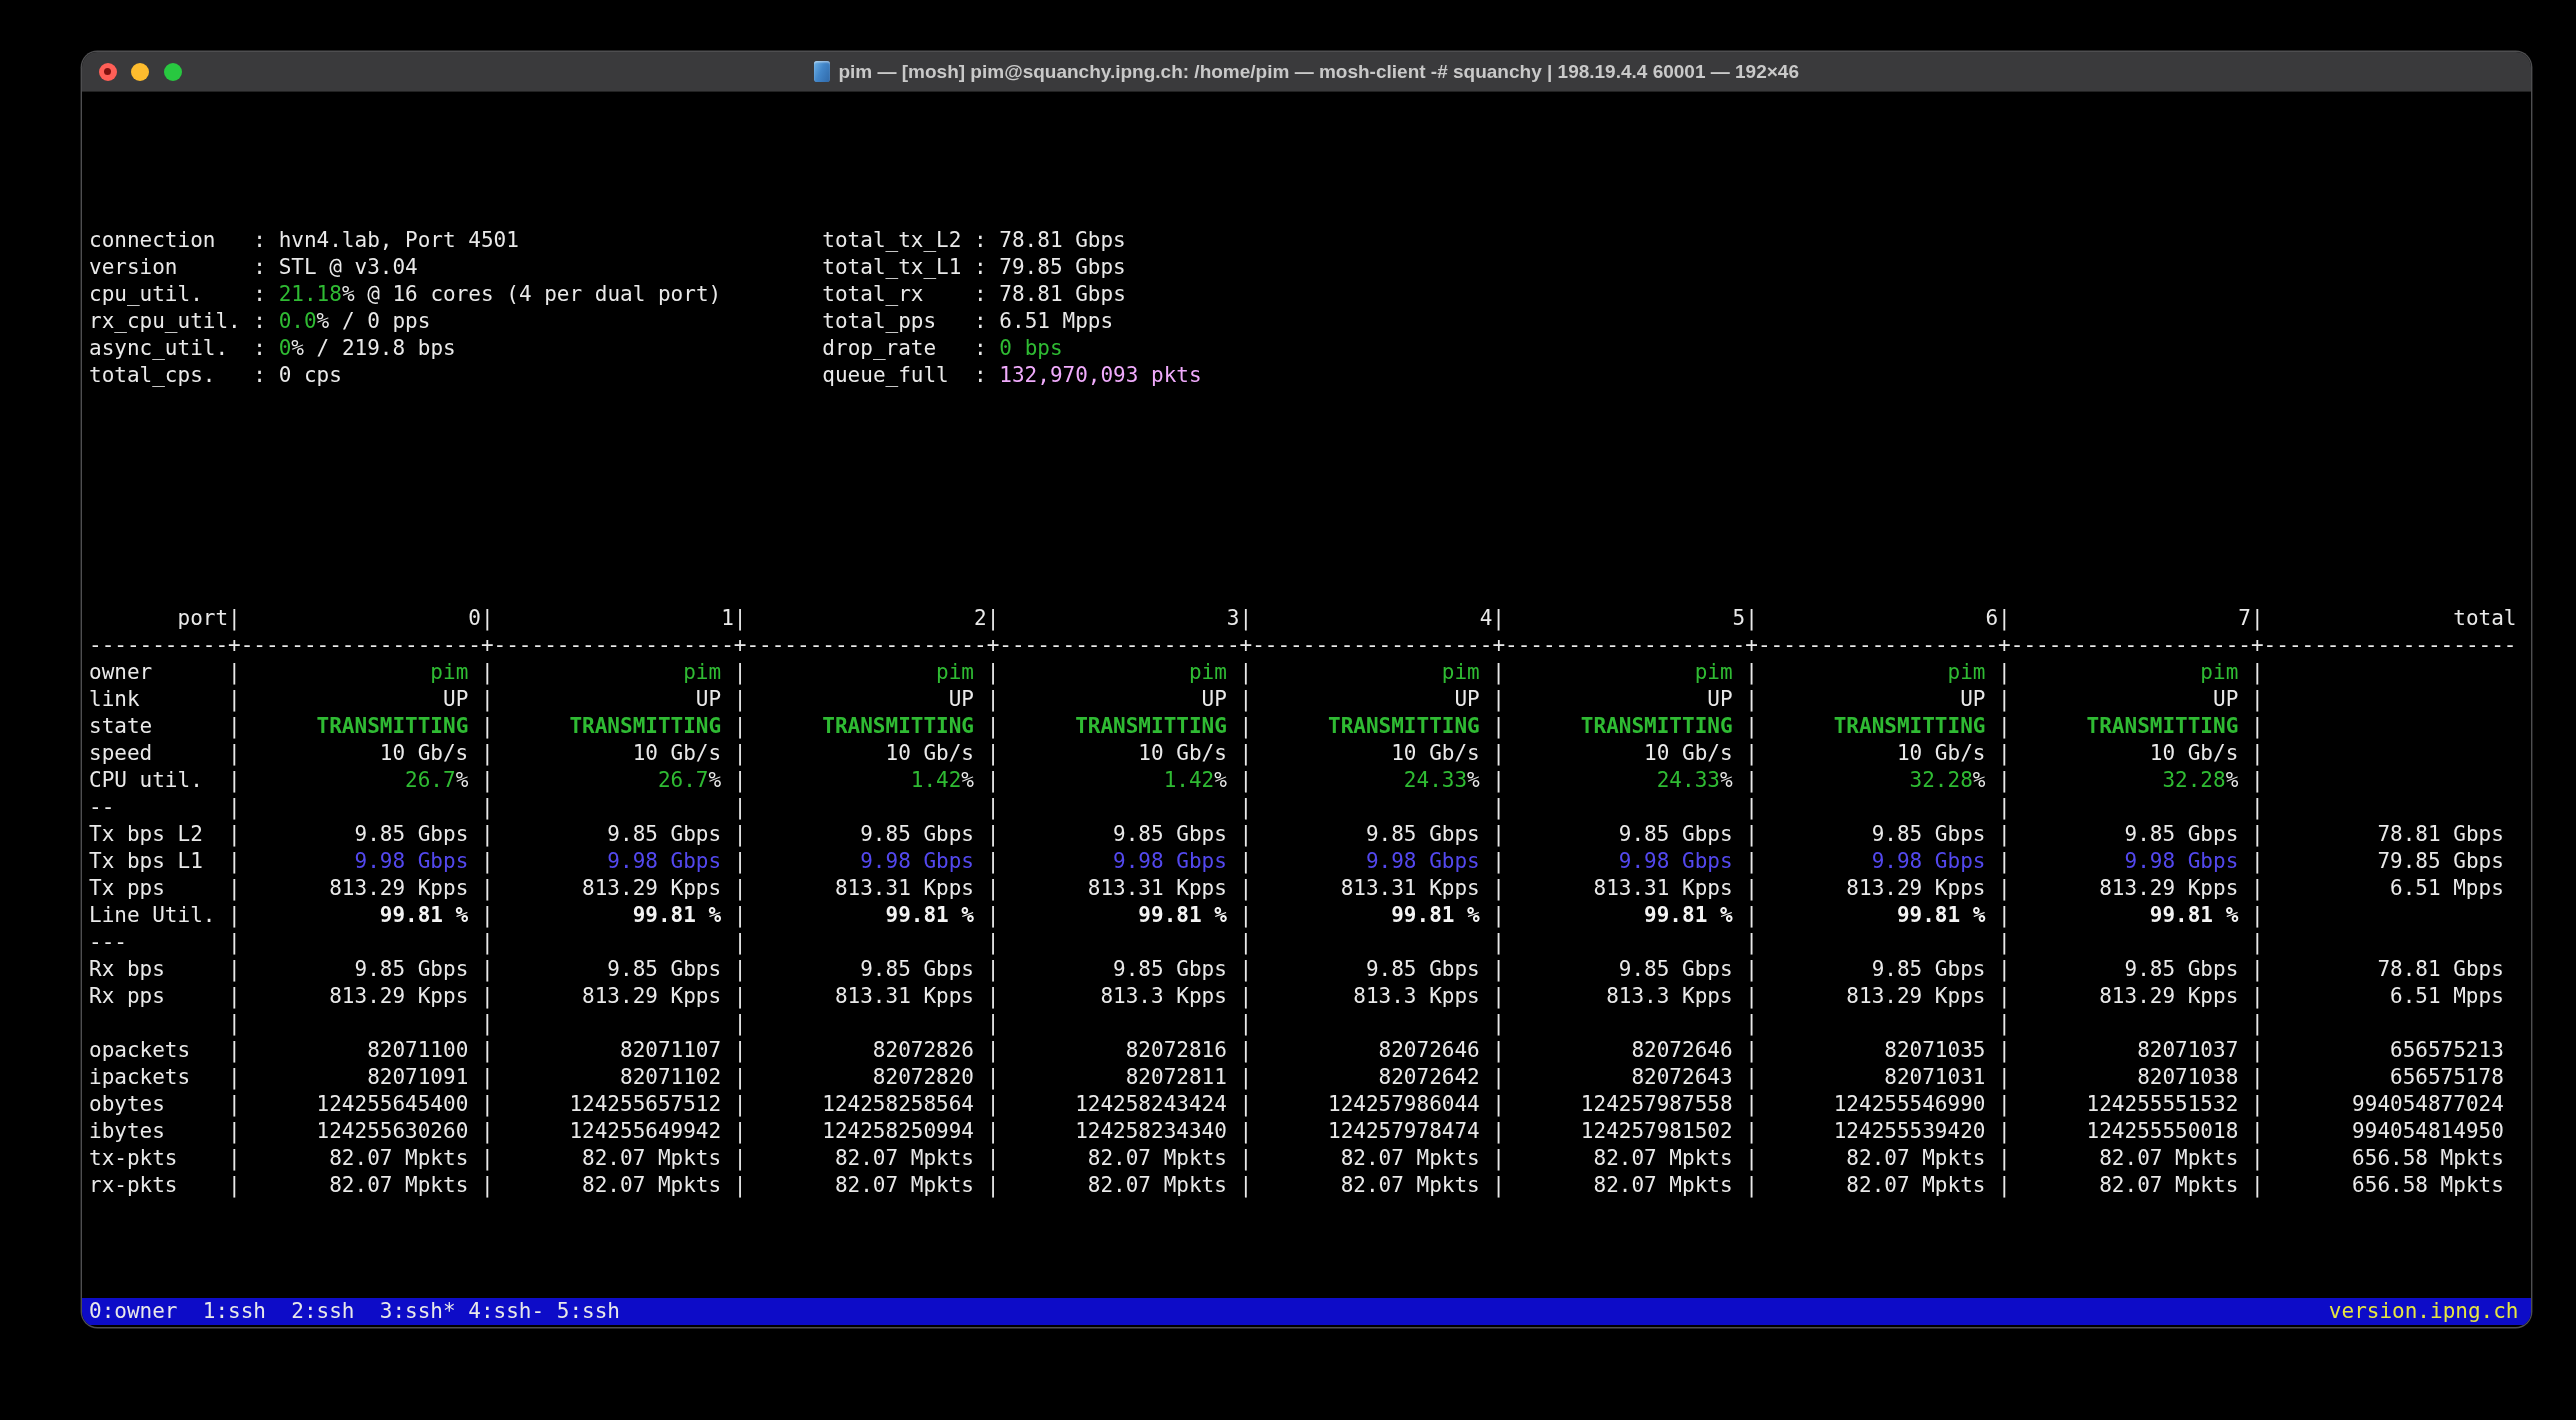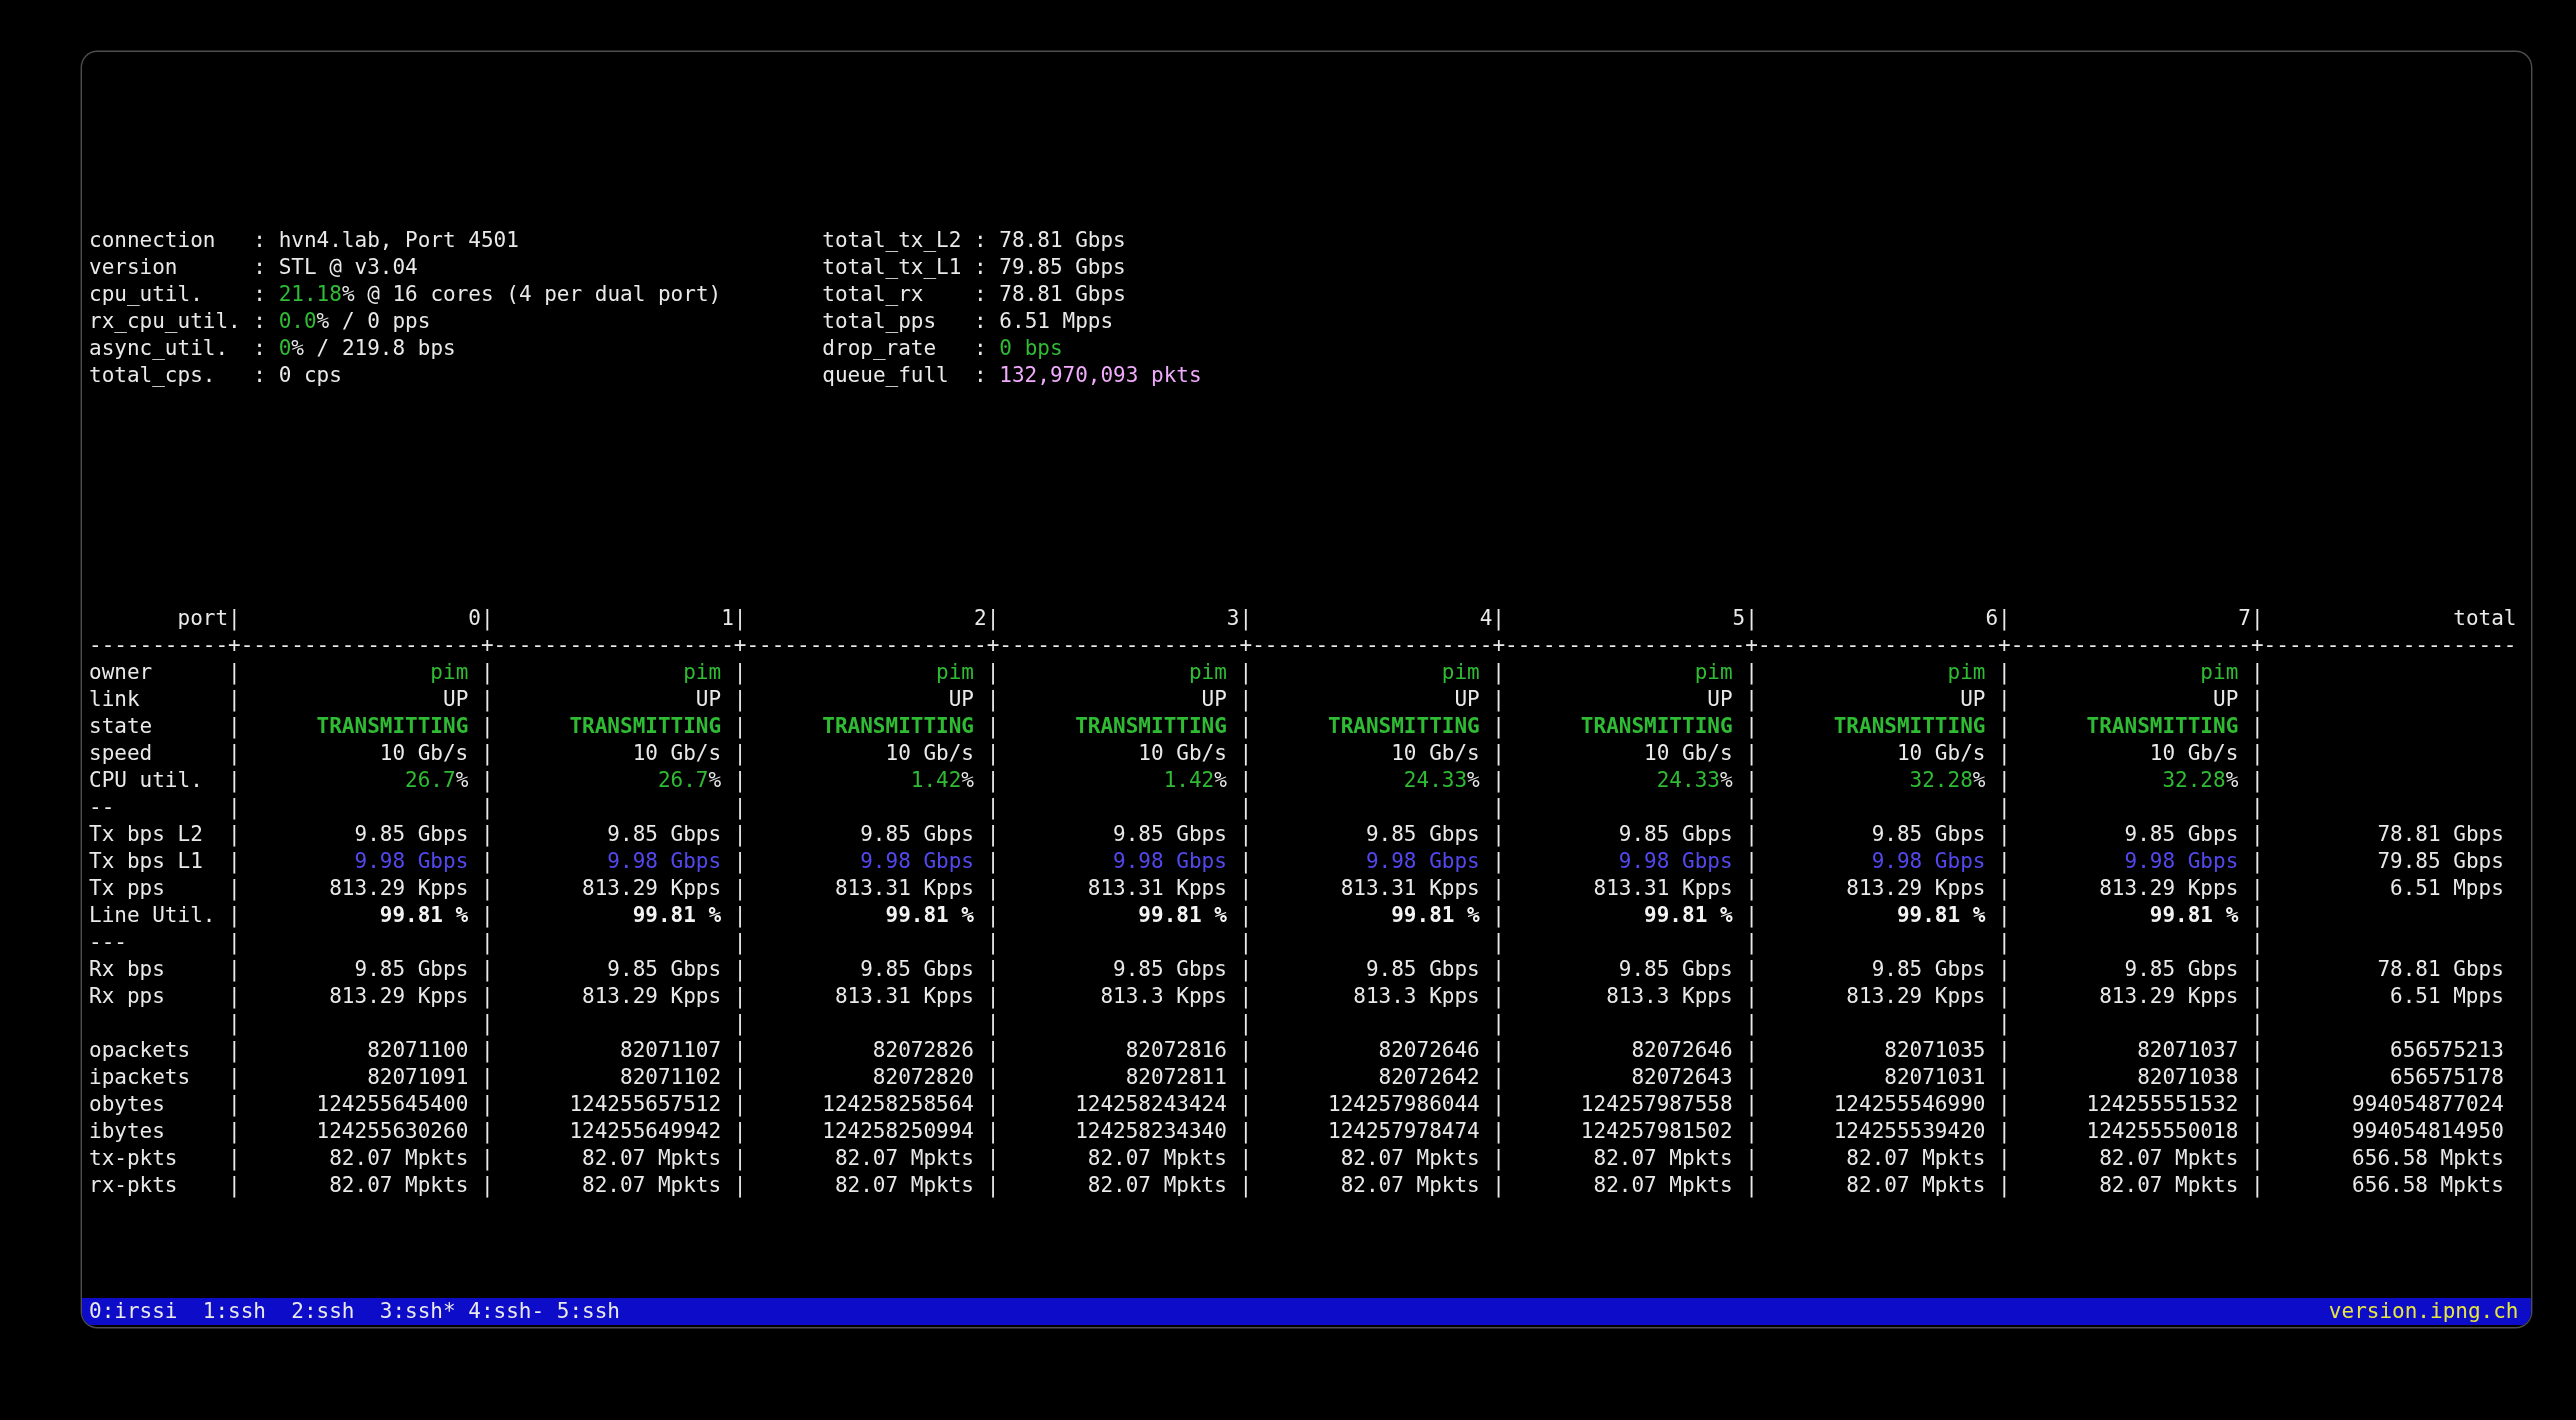--- a/index.html
+++ b/index.html
@@ -46,35 +46,46 @@
   
   #tmuxbar{position:absolute;left:0;right:0;top:1246px;height:27px;background:#0d0cc8;
     font:21px/27px "DejaVu Sans Mono",monospace;white-space:pre;
     display:flex;justify-content:space-between;padding:0 12.5px 0 7px;box-sizing:border-box;}
 </style>
 </head>
 <body>
 
 <div id="window">
 
+  <div id="titlebar">
+    <div class="lights">
+      <span class="lt lt-red"></span>
+      <span class="lt lt-yellow"></span>
+      <span class="lt lt-green"></span>
+    </div>
+    <div id="title">
+      <span class="doc-icon"></span>
+      <span>pim — [mosh] pim@squanchy.ipng.ch: /home/pim — mosh-client -# squanchy | 198.19.4.4 60001 — 192×46</span>
+    </div>
+  </div>
 
   <div id="term">
     <div class="line"></div>
     <div id="gs-lines"><div class="line"><span class="s-w">connection   : </span><span class="s-w">hvn4.lab, Port 4501</span><span class="s-w">                        </span><span class="s-w">total_tx_L2 : </span><span class="s-w">78.81 Gbps</span></div><div class="line"><span class="s-w">version      : </span><span class="s-w">STL @ v3.04</span><span class="s-w">                                </span><span class="s-w">total_tx_L1 : </span><span class="s-w">79.85 Gbps</span></div><div class="line"><span class="s-w">cpu_util.    : </span><span class="s-g">21.18</span><span class="s-w">% @ 16 cores (4 per dual port)</span><span class="s-w">        </span><span class="s-w">total_rx    : </span><span class="s-w">78.81 Gbps</span></div><div class="line"><span class="s-w">rx_cpu_util. : </span><span class="s-g">0.0</span><span class="s-w">% / 0 pps</span><span class="s-w">                               </span><span class="s-w">total_pps   : </span><span class="s-w">6.51 Mpps</span></div><div class="line"><span class="s-w">async_util.  : </span><span class="s-g">0</span><span class="s-w">% / 219.8 bps</span><span class="s-w">                             </span><span class="s-w">drop_rate   : </span><span class="s-g">0 bps</span></div><div class="line"><span class="s-w">total_cps.   : </span><span class="s-w">0 cps</span><span class="s-w">                                      </span><span class="s-w">queue_full  : </span><span class="s-r">132,970,093 pkts</span></div></div>
     <div class="line"></div>
     <div class="line"></div>
     <div id="ptable"><div class="line"><span class="s-w tl center">port</span><span class="s-w">|</span><span class="s-w tc center">0</span><span class="s-w">|</span><span class="s-w tc center">1</span><span class="s-w">|</span><span class="s-w tc center">2</span><span class="s-w">|</span><span class="s-w tc center">3</span><span class="s-w">|</span><span class="s-w tc center">4</span><span class="s-w">|</span><span class="s-w tc center">5</span><span class="s-w">|</span><span class="s-w tc center">6</span><span class="s-w">|</span><span class="s-w tc center">7</span><span class="s-w">|</span><span class="s-w tt center">total</span></div><div class="line"><span class="s-w">-----------+-------------------+-------------------+-------------------+-------------------+-------------------+-------------------+-------------------+-------------------+--------------------</span></div><div class="line"><span class="s-w tl">owner</span><span class="s-w">|</span><span class="tc"><span class="s-g">pim</span></span><span class="s-w">|</span><span class="tc"><span class="s-g">pim</span></span><span class="s-w">|</span><span class="tc"><span class="s-g">pim</span></span><span class="s-w">|</span><span class="tc"><span class="s-g">pim</span></span><span class="s-w">|</span><span class="tc"><span class="s-g">pim</span></span><span class="s-w">|</span><span class="tc"><span class="s-g">pim</span></span><span class="s-w">|</span><span class="tc"><span class="s-g">pim</span></span><span class="s-w">|</span><span class="tc"><span class="s-g">pim</span></span><span class="s-w">|</span><span class="tt"></span></div><div class="line"><span class="s-w tl">link</span><span class="s-w">|</span><span class="tc"><span class="s-w">UP</span></span><span class="s-w">|</span><span class="tc"><span class="s-w">UP</span></span><span class="s-w">|</span><span class="tc"><span class="s-w">UP</span></span><span class="s-w">|</span><span class="tc"><span class="s-w">UP</span></span><span class="s-w">|</span><span class="tc"><span class="s-w">UP</span></span><span class="s-w">|</span><span class="tc"><span class="s-w">UP</span></span><span class="s-w">|</span><span class="tc"><span class="s-w">UP</span></span><span class="s-w">|</span><span class="tc"><span class="s-w">UP</span></span><span class="s-w">|</span><span class="tt"></span></div><div class="line"><span class="s-w tl">state</span><span class="s-w">|</span><span class="tc"><span class="s-G">TRANSMITTING</span></span><span class="s-w">|</span><span class="tc"><span class="s-G">TRANSMITTING</span></span><span class="s-w">|</span><span class="tc"><span class="s-G">TRANSMITTING</span></span><span class="s-w">|</span><span class="tc"><span class="s-G">TRANSMITTING</span></span><span class="s-w">|</span><span class="tc"><span class="s-G">TRANSMITTING</span></span><span class="s-w">|</span><span class="tc"><span class="s-G">TRANSMITTING</span></span><span class="s-w">|</span><span class="tc"><span class="s-G">TRANSMITTING</span></span><span class="s-w">|</span><span class="tc"><span class="s-G">TRANSMITTING</span></span><span class="s-w">|</span><span class="tt"></span></div><div class="line"><span class="s-w tl">speed</span><span class="s-w">|</span><span class="tc"><span class="s-w">10 Gb/s</span></span><span class="s-w">|</span><span class="tc"><span class="s-w">10 Gb/s</span></span><span class="s-w">|</span><span class="tc"><span class="s-w">10 Gb/s</span></span><span class="s-w">|</span><span class="tc"><span class="s-w">10 Gb/s</span></span><span class="s-w">|</span><span class="tc"><span class="s-w">10 Gb/s</span></span><span class="s-w">|</span><span class="tc"><span class="s-w">10 Gb/s</span></span><span class="s-w">|</span><span class="tc"><span class="s-w">10 Gb/s</span></span><span class="s-w">|</span><span class="tc"><span class="s-w">10 Gb/s</span></span><span class="s-w">|</span><span class="tt"></span></div><div class="line"><span class="s-w tl">CPU util.</span><span class="s-w">|</span><span class="tc"><span class="s-g">26.7</span><span class="s-w">%</span></span><span class="s-w">|</span><span class="tc"><span class="s-g">26.7</span><span class="s-w">%</span></span><span class="s-w">|</span><span class="tc"><span class="s-g">1.42</span><span class="s-w">%</span></span><span class="s-w">|</span><span class="tc"><span class="s-g">1.42</span><span class="s-w">%</span></span><span class="s-w">|</span><span class="tc"><span class="s-g">24.33</span><span class="s-w">%</span></span><span class="s-w">|</span><span class="tc"><span class="s-g">24.33</span><span class="s-w">%</span></span><span class="s-w">|</span><span class="tc"><span class="s-g">32.28</span><span class="s-w">%</span></span><span class="s-w">|</span><span class="tc"><span class="s-g">32.28</span><span class="s-w">%</span></span><span class="s-w">|</span><span class="tt"></span></div><div class="line"><span class="s-w tl">--</span><span class="s-w">|</span><span class="tc"></span><span class="s-w">|</span><span class="tc"></span><span class="s-w">|</span><span class="tc"></span><span class="s-w">|</span><span class="tc"></span><span class="s-w">|</span><span class="tc"></span><span class="s-w">|</span><span class="tc"></span><span class="s-w">|</span><span class="tc"></span><span class="s-w">|</span><span class="tc"></span><span class="s-w">|</span><span class="tt"></span></div><div class="line"><span class="s-w tl">Tx bps L2</span><span class="s-w">|</span><span class="tc"><span class="s-w">9.85 Gbps</span></span><span class="s-w">|</span><span class="tc"><span class="s-w">9.85 Gbps</span></span><span class="s-w">|</span><span class="tc"><span class="s-w">9.85 Gbps</span></span><span class="s-w">|</span><span class="tc"><span class="s-w">9.85 Gbps</span></span><span class="s-w">|</span><span class="tc"><span class="s-w">9.85 Gbps</span></span><span class="s-w">|</span><span class="tc"><span class="s-w">9.85 Gbps</span></span><span class="s-w">|</span><span class="tc"><span class="s-w">9.85 Gbps</span></span><span class="s-w">|</span><span class="tc"><span class="s-w">9.85 Gbps</span></span><span class="s-w">|</span><span class="tt"><span class="s-w">78.81 Gbps</span></span></div><div class="line"><span class="s-w tl">Tx bps L1</span><span class="s-w">|</span><span class="tc"><span class="s-B">9.98 Gbps</span></span><span class="s-w">|</span><span class="tc"><span class="s-B">9.98 Gbps</span></span><span class="s-w">|</span><span class="tc"><span class="s-B">9.98 Gbps</span></span><span class="s-w">|</span><span class="tc"><span class="s-B">9.98 Gbps</span></span><span class="s-w">|</span><span class="tc"><span class="s-B">9.98 Gbps</span></span><span class="s-w">|</span><span class="tc"><span class="s-B">9.98 Gbps</span></span><span class="s-w">|</span><span class="tc"><span class="s-B">9.98 Gbps</span></span><span class="s-w">|</span><span class="tc"><span class="s-B">9.98 Gbps</span></span><span class="s-w">|</span><span class="tt"><span class="s-w">79.85 Gbps</span></span></div><div class="line"><span class="s-w tl">Tx pps</span><span class="s-w">|</span><span class="tc"><span class="s-w">813.29 Kpps</span></span><span class="s-w">|</span><span class="tc"><span class="s-w">813.29 Kpps</span></span><span class="s-w">|</span><span class="tc"><span class="s-w">813.31 Kpps</span></span><span class="s-w">|</span><span class="tc"><span class="s-w">813.31 Kpps</span></span><span class="s-w">|</span><span class="tc"><span class="s-w">813.31 Kpps</span></span><span class="s-w">|</span><span class="tc"><span class="s-w">813.31 Kpps</span></span><span class="s-w">|</span><span class="tc"><span class="s-w">813.29 Kpps</span></span><span class="s-w">|</span><span class="tc"><span class="s-w">813.29 Kpps</span></span><span class="s-w">|</span><span class="tt"><span class="s-w">6.51 Mpps</span></span></div><div class="line"><span class="s-w tl">Line Util.</span><span class="s-w">|</span><span class="tc"><span class="s-b">99.81 %</span></span><span class="s-w">|</span><span class="tc"><span class="s-b">99.81 %</span></span><span class="s-w">|</span><span class="tc"><span class="s-b">99.81 %</span></span><span class="s-w">|</span><span class="tc"><span class="s-b">99.81 %</span></span><span class="s-w">|</span><span class="tc"><span class="s-b">99.81 %</span></span><span class="s-w">|</span><span class="tc"><span class="s-b">99.81 %</span></span><span class="s-w">|</span><span class="tc"><span class="s-b">99.81 %</span></span><span class="s-w">|</span><span class="tc"><span class="s-b">99.81 %</span></span><span class="s-w">|</span><span class="tt"></span></div><div class="line"><span class="s-w tl">---</span><span class="s-w">|</span><span class="tc"></span><span class="s-w">|</span><span class="tc"></span><span class="s-w">|</span><span class="tc"></span><span class="s-w">|</span><span class="tc"></span><span class="s-w">|</span><span class="tc"></span><span class="s-w">|</span><span class="tc"></span><span class="s-w">|</span><span class="tc"></span><span class="s-w">|</span><span class="tc"></span><span class="s-w">|</span><span class="tt"></span></div><div class="line"><span class="s-w tl">Rx bps</span><span class="s-w">|</span><span class="tc"><span class="s-w">9.85 Gbps</span></span><span class="s-w">|</span><span class="tc"><span class="s-w">9.85 Gbps</span></span><span class="s-w">|</span><span class="tc"><span class="s-w">9.85 Gbps</span></span><span class="s-w">|</span><span class="tc"><span class="s-w">9.85 Gbps</span></span><span class="s-w">|</span><span class="tc"><span class="s-w">9.85 Gbps</span></span><span class="s-w">|</span><span class="tc"><span class="s-w">9.85 Gbps</span></span><span class="s-w">|</span><span class="tc"><span class="s-w">9.85 Gbps</span></span><span class="s-w">|</span><span class="tc"><span class="s-w">9.85 Gbps</span></span><span class="s-w">|</span><span class="tt"><span class="s-w">78.81 Gbps</span></span></div><div class="line"><span class="s-w tl">Rx pps</span><span class="s-w">|</span><span class="tc"><span class="s-w">813.29 Kpps</span></span><span class="s-w">|</span><span class="tc"><span class="s-w">813.29 Kpps</span></span><span class="s-w">|</span><span class="tc"><span class="s-w">813.31 Kpps</span></span><span class="s-w">|</span><span class="tc"><span class="s-w">813.3 Kpps</span></span><span class="s-w">|</span><span class="tc"><span class="s-w">813.3 Kpps</span></span><span class="s-w">|</span><span class="tc"><span class="s-w">813.3 Kpps</span></span><span class="s-w">|</span><span class="tc"><span class="s-w">813.29 Kpps</span></span><span class="s-w">|</span><span class="tc"><span class="s-w">813.29 Kpps</span></span><span class="s-w">|</span><span class="tt"><span class="s-w">6.51 Mpps</span></span></div><div class="line"><span class="s-w tl"></span><span class="s-w">|</span><span class="tc"></span><span class="s-w">|</span><span class="tc"></span><span class="s-w">|</span><span class="tc"></span><span class="s-w">|</span><span class="tc"></span><span class="s-w">|</span><span class="tc"></span><span class="s-w">|</span><span class="tc"></span><span class="s-w">|</span><span class="tc"></span><span class="s-w">|</span><span class="tc"></span><span class="s-w">|</span><span class="tt"></span></div><div class="line"><span class="s-w tl">opackets</span><span class="s-w">|</span><span class="tc"><span class="s-w">82071100</span></span><span class="s-w">|</span><span class="tc"><span class="s-w">82071107</span></span><span class="s-w">|</span><span class="tc"><span class="s-w">82072826</span></span><span class="s-w">|</span><span class="tc"><span class="s-w">82072816</span></span><span class="s-w">|</span><span class="tc"><span class="s-w">82072646</span></span><span class="s-w">|</span><span class="tc"><span class="s-w">82072646</span></span><span class="s-w">|</span><span class="tc"><span class="s-w">82071035</span></span><span class="s-w">|</span><span class="tc"><span class="s-w">82071037</span></span><span class="s-w">|</span><span class="tt"><span class="s-w">656575213</span></span></div><div class="line"><span class="s-w tl">ipackets</span><span class="s-w">|</span><span class="tc"><span class="s-w">82071091</span></span><span class="s-w">|</span><span class="tc"><span class="s-w">82071102</span></span><span class="s-w">|</span><span class="tc"><span class="s-w">82072820</span></span><span class="s-w">|</span><span class="tc"><span class="s-w">82072811</span></span><span class="s-w">|</span><span class="tc"><span class="s-w">82072642</span></span><span class="s-w">|</span><span class="tc"><span class="s-w">82072643</span></span><span class="s-w">|</span><span class="tc"><span class="s-w">82071031</span></span><span class="s-w">|</span><span class="tc"><span class="s-w">82071038</span></span><span class="s-w">|</span><span class="tt"><span class="s-w">656575178</span></span></div><div class="line"><span class="s-w tl">obytes</span><span class="s-w">|</span><span class="tc"><span class="s-w">124255645400</span></span><span class="s-w">|</span><span class="tc"><span class="s-w">124255657512</span></span><span class="s-w">|</span><span class="tc"><span class="s-w">124258258564</span></span><span class="s-w">|</span><span class="tc"><span class="s-w">124258243424</span></span><span class="s-w">|</span><span class="tc"><span class="s-w">124257986044</span></span><span class="s-w">|</span><span class="tc"><span class="s-w">124257987558</span></span><span class="s-w">|</span><span class="tc"><span class="s-w">124255546990</span></span><span class="s-w">|</span><span class="tc"><span class="s-w">124255551532</span></span><span class="s-w">|</span><span class="tt"><span class="s-w">994054877024</span></span></div><div class="line"><span class="s-w tl">ibytes</span><span class="s-w">|</span><span class="tc"><span class="s-w">124255630260</span></span><span class="s-w">|</span><span class="tc"><span class="s-w">124255649942</span></span><span class="s-w">|</span><span class="tc"><span class="s-w">124258250994</span></span><span class="s-w">|</span><span class="tc"><span class="s-w">124258234340</span></span><span class="s-w">|</span><span class="tc"><span class="s-w">124257978474</span></span><span class="s-w">|</span><span class="tc"><span class="s-w">124257981502</span></span><span class="s-w">|</span><span class="tc"><span class="s-w">124255539420</span></span><span class="s-w">|</span><span class="tc"><span class="s-w">124255550018</span></span><span class="s-w">|</span><span class="tt"><span class="s-w">994054814950</span></span></div><div class="line"><span class="s-w tl">tx-pkts</span><span class="s-w">|</span><span class="tc"><span class="s-w">82.07 Mpkts</span></span><span class="s-w">|</span><span class="tc"><span class="s-w">82.07 Mpkts</span></span><span class="s-w">|</span><span class="tc"><span class="s-w">82.07 Mpkts</span></span><span class="s-w">|</span><span class="tc"><span class="s-w">82.07 Mpkts</span></span><span class="s-w">|</span><span class="tc"><span class="s-w">82.07 Mpkts</span></span><span class="s-w">|</span><span class="tc"><span class="s-w">82.07 Mpkts</span></span><span class="s-w">|</span><span class="tc"><span class="s-w">82.07 Mpkts</span></span><span class="s-w">|</span><span class="tc"><span class="s-w">82.07 Mpkts</span></span><span class="s-w">|</span><span class="tt"><span class="s-w">656.58 Mpkts</span></span></div><div class="line"><span class="s-w tl">rx-pkts</span><span class="s-w">|</span><span class="tc"><span class="s-w">82.07 Mpkts</span></span><span class="s-w">|</span><span class="tc"><span class="s-w">82.07 Mpkts</span></span><span class="s-w">|</span><span class="tc"><span class="s-w">82.07 Mpkts</span></span><span class="s-w">|</span><span class="tc"><span class="s-w">82.07 Mpkts</span></span><span class="s-w">|</span><span class="tc"><span class="s-w">82.07 Mpkts</span></span><span class="s-w">|</span><span class="tc"><span class="s-w">82.07 Mpkts</span></span><span class="s-w">|</span><span class="tc"><span class="s-w">82.07 Mpkts</span></span><span class="s-w">|</span><span class="tc"><span class="s-w">82.07 Mpkts</span></span><span class="s-w">|</span><span class="tt"><span class="s-w">656.58 Mpkts</span></span></div></div>
     
     
     
     
     
     
     
   </div>
 
   <div id="tmuxbar">
-    <span class="s-w">0:irssi  1:ssh  2:ssh  3:ssh* 4:ssh- 5:ssh</span>
+    <span class="s-w">0:owner  1:ssh  2:ssh  3:ssh* 4:ssh- 5:ssh</span>
     <span class="s-y">version.ipng.ch</span>
   </div>
 
 </div>
 
 
 </body></html>

